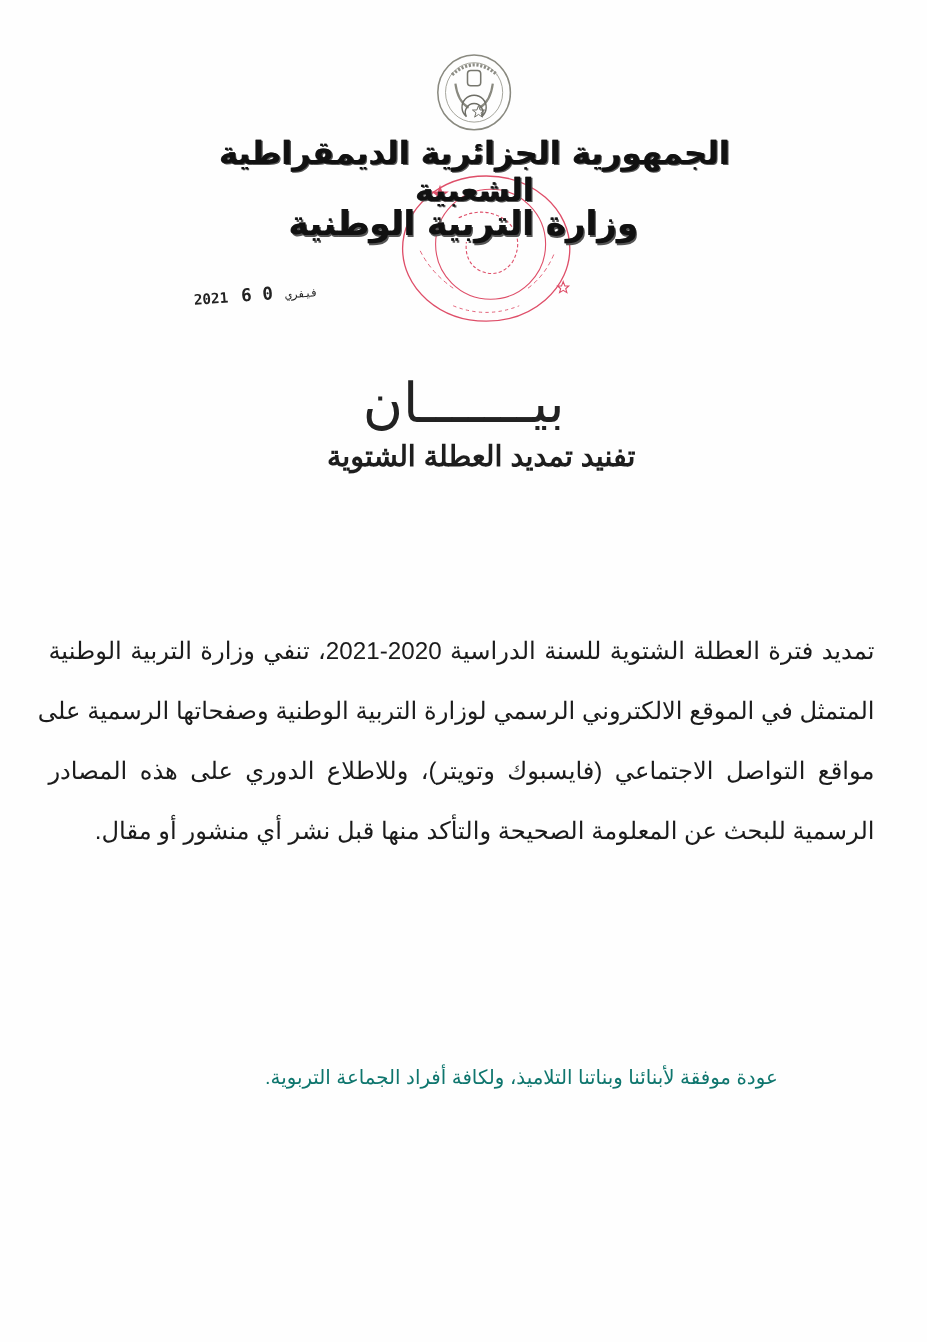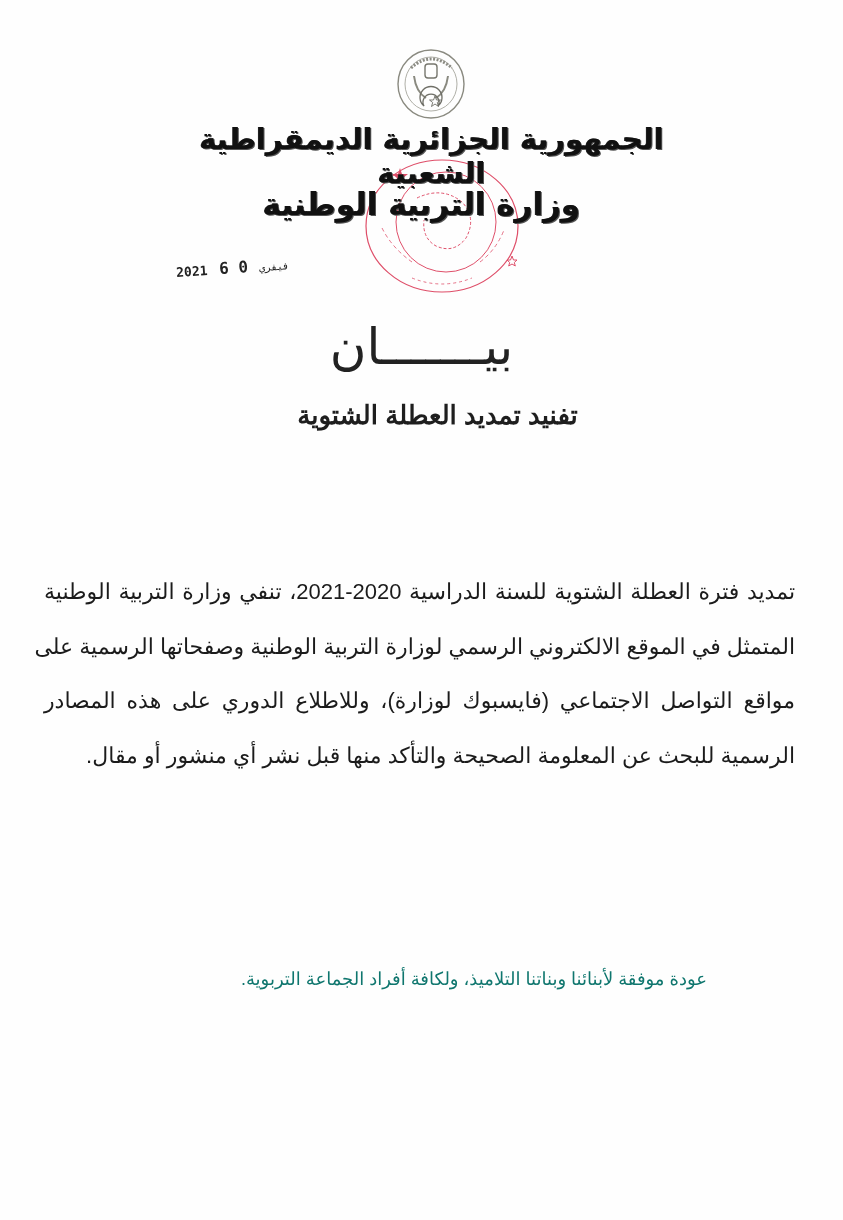--- a/index.html
+++ b/index.html
@@ -16,21 +16,21 @@
     }
     .h1 { top: 122px; font-size: 29px; left: 190px; right: 170px; letter-spacing: 0; }
     .h2 { top: 186px; font-size: 31px; left: 260px; right: 260px; }
     .date-stamp {
       position: absolute; left: 176px; top: 258px; font-size: 13px; font-weight: bold;
       color: #222; transform: rotate(-4deg); direction: ltr; font-family: "DejaVu Sans Mono", monospace;
     }
     .date-stamp .day { font-size: 16px; margin-left: 4px; }
     .date-stamp .month { font-size: 10px; font-weight: normal; margin: 0 3px; }
     .title {
-      position: absolute; left: 0; right: 0; top: 318px; text-align: center; direction: rtl;
+      position: absolute; left: 0; right: 0; top: 338px; text-align: center; direction: rtl;
       font-size: 50px; font-weight: normal; color: #222; font-family: "Liberation Sans", sans-serif;
     }
     .subtitle {
       position: absolute; left: 0; right: 0; top: 400px; text-align: center; direction: rtl;
       font-size: 26px; font-weight: bold; color: #1e1e1e; font-family: "Liberation Sans", sans-serif; padding-left: 32px;
     }
     .body-text {
       position: absolute; left: 44px; right: 48px; top: 572px; direction: rtl;
       font-family: "Liberation Sans", sans-serif; font-size: 22px; color: #1b1b1b;
     }
@@ -75,17 +75,17 @@
   <span class="month">فيفري</span>
   <span class="day">0 6</span>
 </div>
 
 <div class="title">بيـــــــان</div>
 <div class="subtitle">تفنيد تمديد العطلة الشتوية</div>
 
 <div class="body-text">
   <span class="line">تمديد فترة العطلة الشتوية للسنة الدراسية 2020-2021، تنفي وزارة التربية الوطنية</span>
   <span class="line">المتمثل في الموقع الالكتروني الرسمي لوزارة التربية الوطنية وصفحاتها الرسمية على</span>
-  <span class="line">مواقع التواصل الاجتماعي (فايسبوك لوزارة)، وللاطلاع الدوري على هذه المصادر</span>
+  <span class="line">مواقع التواصل الاجتماعي (فايسبوك وتويتر)، وللاطلاع الدوري على هذه المصادر</span>
   <span class="line last">الرسمية للبحث عن المعلومة الصحيحة والتأكد منها قبل نشر أي منشور أو مقال.</span>
 </div>
 
 <div class="closing">عودة موفقة لأبنائنا وبناتنا التلاميذ، ولكافة أفراد الجماعة التربوية.</div>
 
 </body></html>

